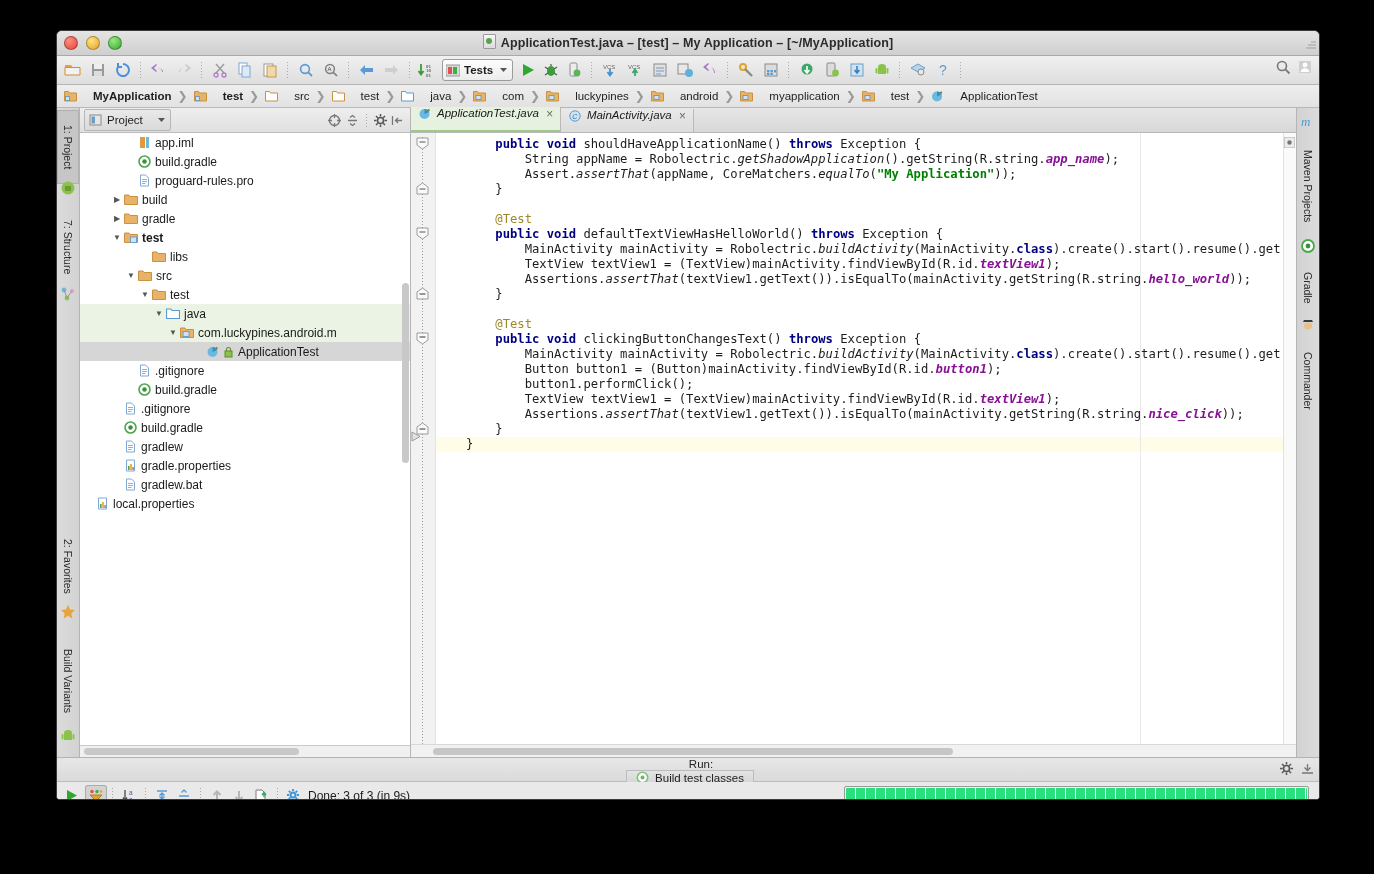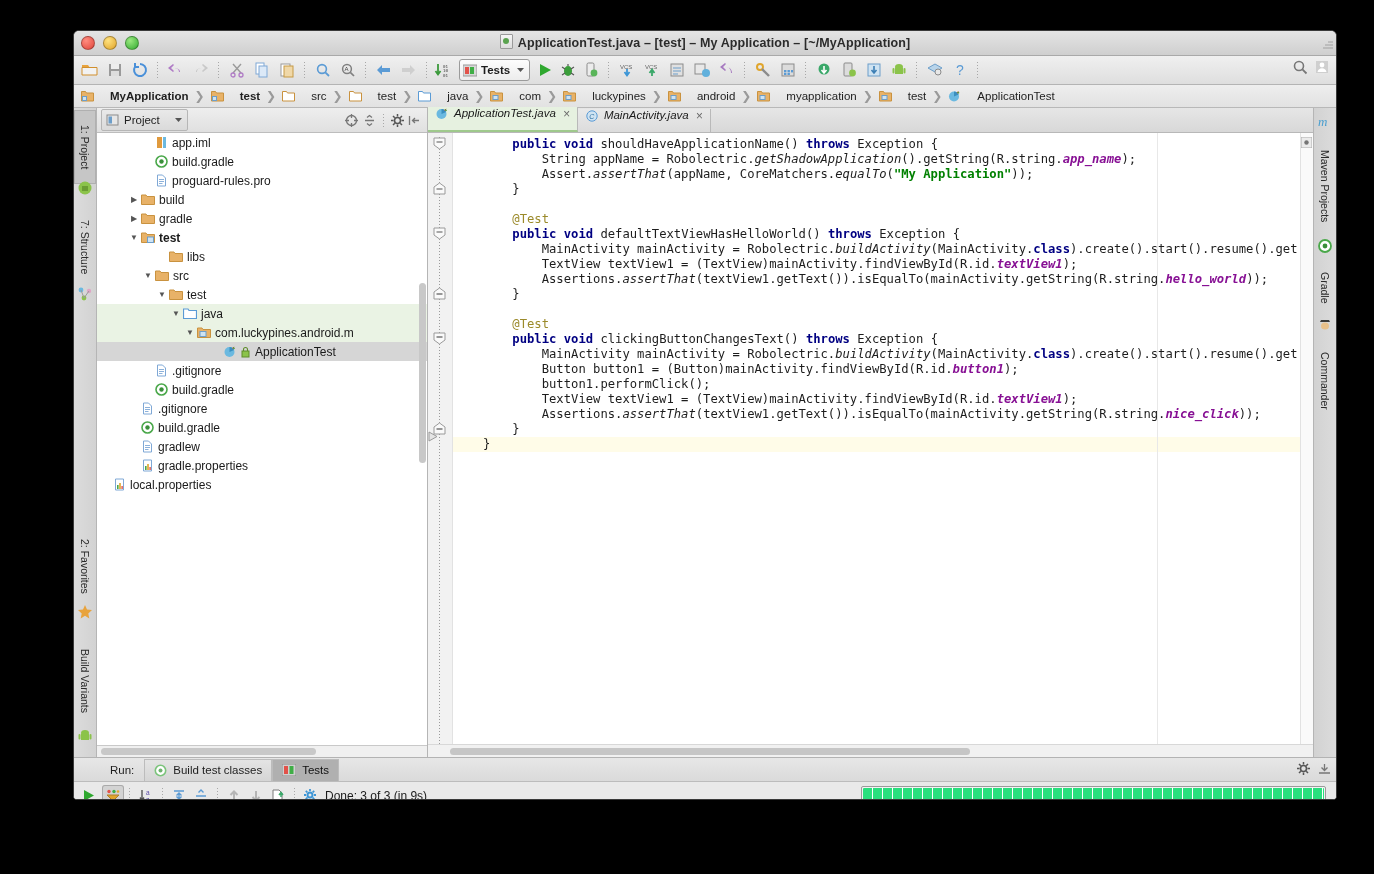--- a/index.html
+++ b/index.html
@@ -1,21 +1,21 @@
 <!DOCTYPE html>
 <html><head>
 <meta charset="utf-8">
 <style>
   html,body{margin:0;padding:0;background:#000;}
   body{
     width:1374px;height:874px;overflow:hidden;
     font-family:"Liberation Sans", sans-serif;
     -webkit-font-smoothing:antialiased;
   }
-  .desktop{position:absolute;left:17px;top:0;width:1256px;height:874px;background:#000;}
+  .desktop{position:absolute;left:0;top:0;width:1256px;height:874px;background:#000;}
 
   
   .window{position:absolute;left:56px;top:30px;width:1262px;height:768px;
     background:#e8e8e8;border:1px solid #3a3a3a;border-radius:6px 6px 4px 4px;
     box-shadow:0 6px 26px rgba(0,0,0,.6);overflow:hidden;}
 
   
   .titlebar{height:24px;background:linear-gradient(#e4e4e4,#cfcfcf);
     border-bottom:1px solid #a9a9a9;position:relative;}
   .traffic{position:absolute;left:7px;top:5px;display:flex;gap:8px;}
@@ -111,21 +111,21 @@
 
   
   .rrail{width:22px;background:linear-gradient(to left,#dcdcdc,#d2d2d2);border-left:1px solid #b5b5b5;
     position:relative;flex-shrink:0;}
   .rrail-btn{position:absolute;left:0;width:22px;writing-mode:vertical-rl;
     font-size:10.5px;color:#2a2a2a;display:flex;align-items:center;justify-content:center;padding:4px 0;}
 
   
   .runpanel{height:230px;border-top:1px solid #b3b3b3;background:#e9e9e9;display:flex;flex-direction:column;}
   .run-tabs{height:23px;background:linear-gradient(#e7e7e7,#dadada);border-bottom:1px solid #bcbcbc;
-    display:flex;align-items:center;padding-left:4px;position:relative;}
+    display:flex;align-items:center;padding-left:4px;position:relative;flex-direction:column;}
   .run-label{font-size:11.5px;color:#1e1e1e;margin:0 10px 0 32px;}
   .run-tab{display:flex;align-items:center;height:21px;padding:0 9px;font-size:11.5px;color:#1d1d1d;
     background:linear-gradient(#e4e4e4,#d5d5d5);border:1px solid #bcbcbc;border-bottom:none;}
   .run-tab.active{background:#b0b0b0;color:#111;font-weight:normal;}
   .run-tabs-right{position:absolute;right:5px;top:3px;display:flex;gap:7px;align-items:center;}
 
   .run-toolbar{height:27px;display:flex;align-items:center;background:#e9e9e9;
     border-bottom:1px solid #cdcdcd;padding-left:28px;position:relative;}
   .rt-sep{width:1px;height:15px;margin:0 5px;
     background:repeating-linear-gradient(to bottom,#a8a8a8 0 1px,transparent 1px 3px);}
@@ -684,20 +684,28 @@
         <div class="trow" style="padding-left:30px">
               <span class="tw"></span>
               <svg width="13" height="13" viewBox="0 0 13 13">
                 <path d="M2.5 1h8v11h-8z" fill="#fff" stroke="#7fa8d6"></path>
                 <rect x="4" y="7" width="1.6" height="4" fill="#4aa84a"></rect>
                 <rect x="6.2" y="5" width="1.6" height="6" fill="#e0a52c"></rect>
                 <rect x="8.4" y="8" width="1.4" height="3" fill="#e2524a"></rect>
               </svg>
               <span class="tlabel">gradle.properties</span>
             </div>
+        <div class="trow" style="padding-left:30px">
+              <span class="tw"></span>
+              <svg width="13" height="13" viewBox="0 0 13 13">
+                <path d="M2.5 1h5l3 3v8h-8z" fill="#fff" stroke="#7fa8d6"></path>
+                <path d="M4 5.5h5M4 7.5h5M4 9.5h3.5" stroke="#7fa8d6" stroke-width=".9"></path>
+              </svg>
+              <span class="tlabel">gradlew.bat</span>
+            </div>
         <div class="trow" style="">
               <span class="tw"></span>
               <svg width="13" height="13" viewBox="0 0 13 13">
                 <path d="M2.5 1h8v11h-8z" fill="#fff" stroke="#7fa8d6"></path>
                 <rect x="4" y="7" width="1.6" height="4" fill="#4aa84a"></rect>
                 <rect x="6.2" y="5" width="1.6" height="6" fill="#e0a52c"></rect>
                 <rect x="8.4" y="8" width="1.4" height="3" fill="#e2524a"></rect>
               </svg>
               <span class="tlabel">local.properties</span>
             </div>

